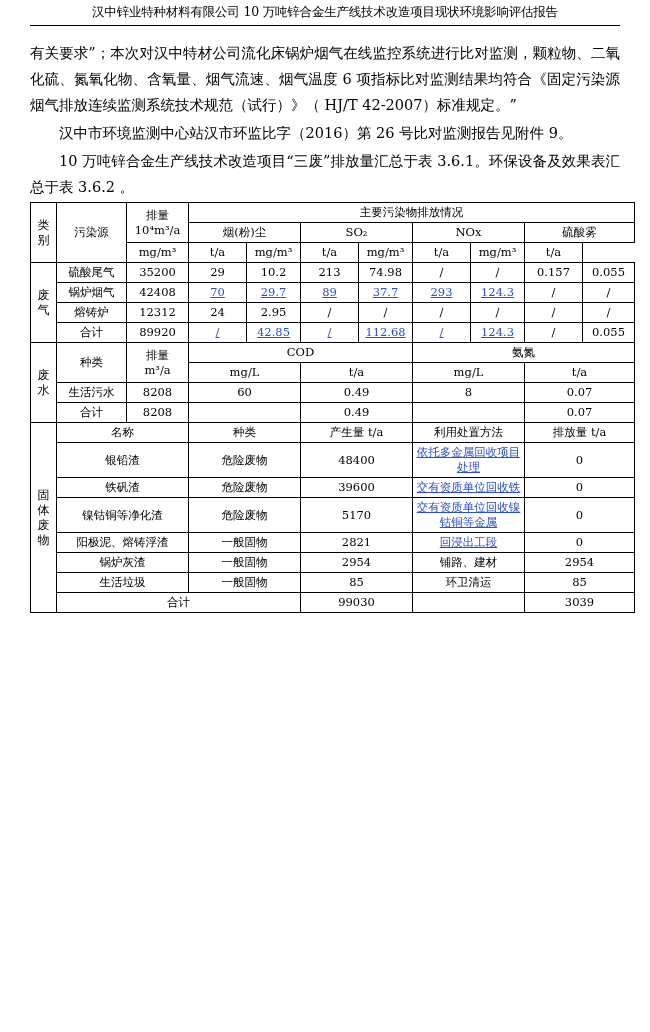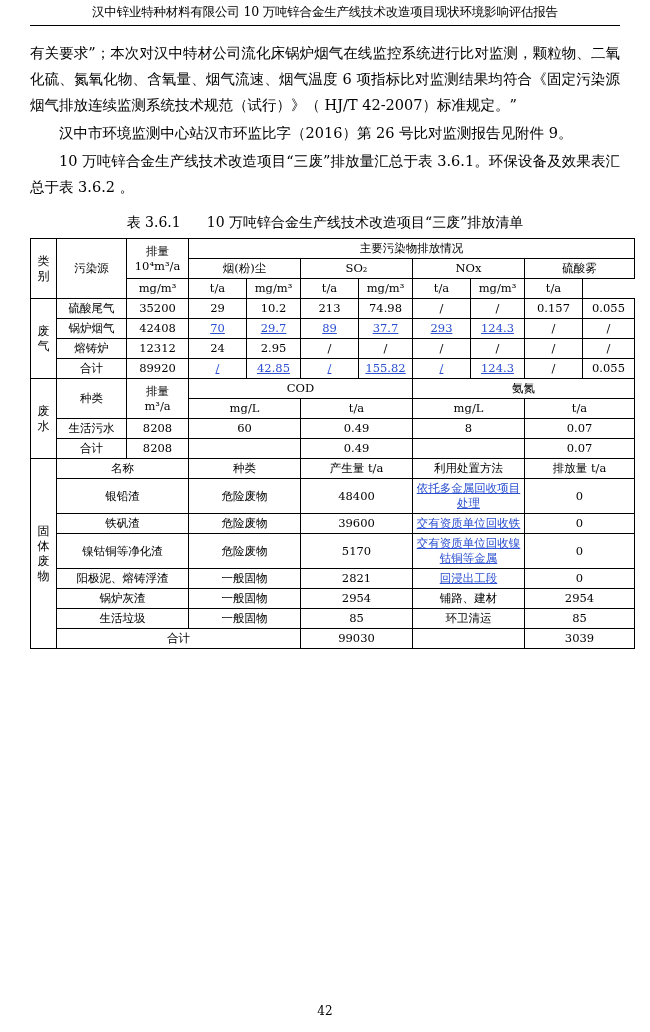--- a/index.html
+++ b/index.html
@@ -100,23 +100,20 @@
 
   <div class="header">汉中锌业特种材料有限公司 10 万吨锌合金生产线技术改造项目现状环境影响评估报告</div>
   <div class="header-rule"></div>
 
   <p class="body-text">有关要求”；本次对汉中特材公司流化床锅炉烟气在线监控系统进行比对监测，颗粒物、二氧化硫、氮氧化物、含氧量、烟气流速、烟气温度 6 项指标比对监测结果均符合《固定污染源烟气排放连续监测系统技术规范（试行）》（ HJ/T 42-2007）标准规定。”</p>
   <p class="body-text indent">汉中市环境监测中心站汉市环监比字（2016）第 26 号比对监测报告见附件 9。</p>
 
 
   <p class="body-text indent">10 万吨锌合金生产线技术改造项目“三废”排放量汇总于表 3.6.1。环保设备及效果表汇总于表 3.6.2 。</p>
 
-  <div class="table-caption">
-    <span>表 3.6.1</span><span class="caption-gap"></span><span>10 万吨锌合金生产线技术改造项目“三废”排放清单</span>
-  </div>
 
   <table class="main">
     <colgroup>
       <col style="width:26px">
       <col style="width:70px">
       <col style="width:62px">
       <col style="width:58px">
       <col style="width:54px">
       <col style="width:58px">
       <col style="width:54px">
@@ -193,21 +190,21 @@
         <td>/</td>
         <td>/</td>
         <td>/</td>
       </tr>
       <tr>
         <td>合计</td>
         <td>89920</td>
         <td class="blue">/</td>
         <td class="blue">42.85</td>
         <td class="blue">/</td>
-        <td class="blue">155.82</td>
+        <td class="blue">112.68</td>
         <td class="blue">/</td>
         <td class="blue">124.3</td>
         <td>/</td>
         <td>0.055</td>
       </tr>
 
       <tr>
         <td class="vert" rowspan="4">
           <span>废水</span>
         </td>
@@ -296,14 +293,13 @@
       </tr>
       <tr>
         <td colspan="4">合计</td>
         <td colspan="2">99030</td>
         <td colspan="2"></td>
         <td colspan="2">3039</td>
       </tr>
     </tbody>
   </table>
 
-  <div class="pagenum">42</div>
 </div>
 
 </body></html>

